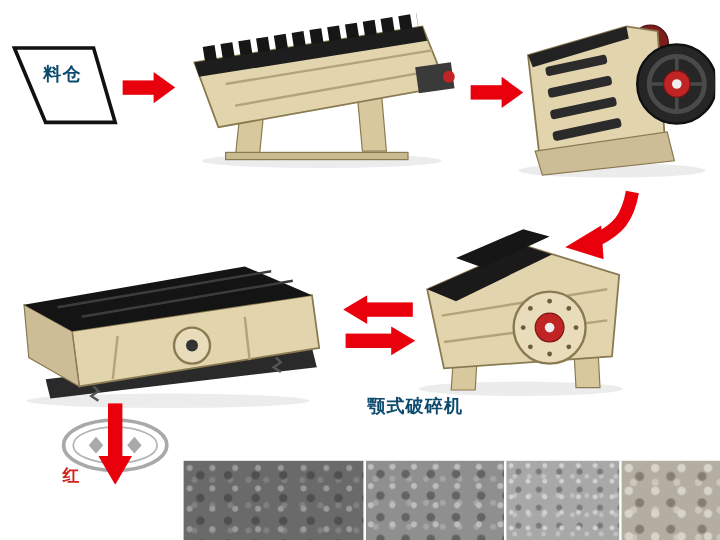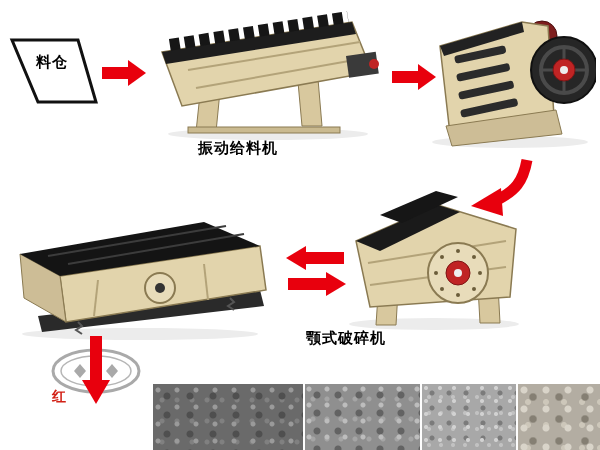--- a/index.html
+++ b/index.html
@@ -2,21 +2,21 @@
 <html><head>
 <meta charset="utf-8">
 <style>
   html,body{margin:0;padding:0;background:#fff;}
   #stage{
     position:relative;width:600px;height:450px;background:#ffffff;
     overflow:hidden;font-family:"Liberation Sans","DejaVu Sans",sans-serif;
   }
   .abs{position:absolute;}
   .label{
-    position:absolute;font-weight:700;font-size:15px;color:#000000;
+    position:absolute;font-weight:700;font-size:15px;color:#0c4a6e;
     text-align:center;letter-spacing:1px;z-index:4;
   }
   .arrow{position:absolute;z-index:5;}
   .machine{position:absolute;z-index:2;}
   
   #products{
     position:absolute;left:153px;top:384px;width:447px;height:66px;
     display:flex;z-index:1;
   }
   .photo{height:100%;border-left:2px solid #fdfdfd;box-sizing:border-box;}
@@ -75,21 +75,20 @@
     <polygon points="150,76 170,73 174,120 154,120" fill="#d8c89e" stroke="#8a7a52"></polygon>
     <rect x="40" y="121" width="152" height="6" fill="#caba90" stroke="#8a7a52"></rect>
     <polygon points="14,46 204,16 224,66 34,100" fill="#e2d4ac" stroke="#8a7a52" stroke-width="1.5"></polygon>
     <line x1="22" y1="40" x2="200" y2="12" stroke="#161616" stroke-width="14" stroke-dasharray="10 5"></line>
     <polygon points="14,46 204,16 208,28 18,58" fill="#1d1d1d"></polygon>
     <line x1="40" y1="64" x2="212" y2="36" stroke="#b3a379" stroke-width="2"></line>
     <line x1="48" y1="82" x2="218" y2="52" stroke="#b3a379" stroke-width="2"></line>
     <rect x="198" y="50" width="30" height="22" fill="#3a3a3a" transform="rotate(-8 198 50)"></rect>
     <circle cx="226" cy="58" r="5" fill="#c02424"></circle>
   </svg>
-  <div class="label" style="left:163px;top:139px;width:150px">振动给料机</div>
 
   <svg class="arrow" style="left:392px;top:64px" width="44" height="26" viewBox="0 0 44 26">
     <rect x="0" y="7" width="27" height="12" fill="#e8000d"></rect>
     <polygon points="26,0 44,13 26,26" fill="#e8000d"></polygon>
   </svg>
 
   <svg class="machine" style="left:424px;top:8px" width="172" height="142" viewBox="0 0 172 142">
     <ellipse cx="86" cy="134" rx="78" ry="6" fill="#ececec"></ellipse>
     <circle cx="118" cy="28" r="15" fill="#7d1d1d" stroke="#4c0f0f"></circle>
     <polygon points="16,38 98,14 124,18 130,108 26,126" fill="#e2d4ac" stroke="#8a7a52" stroke-width="1.5"></polygon>

